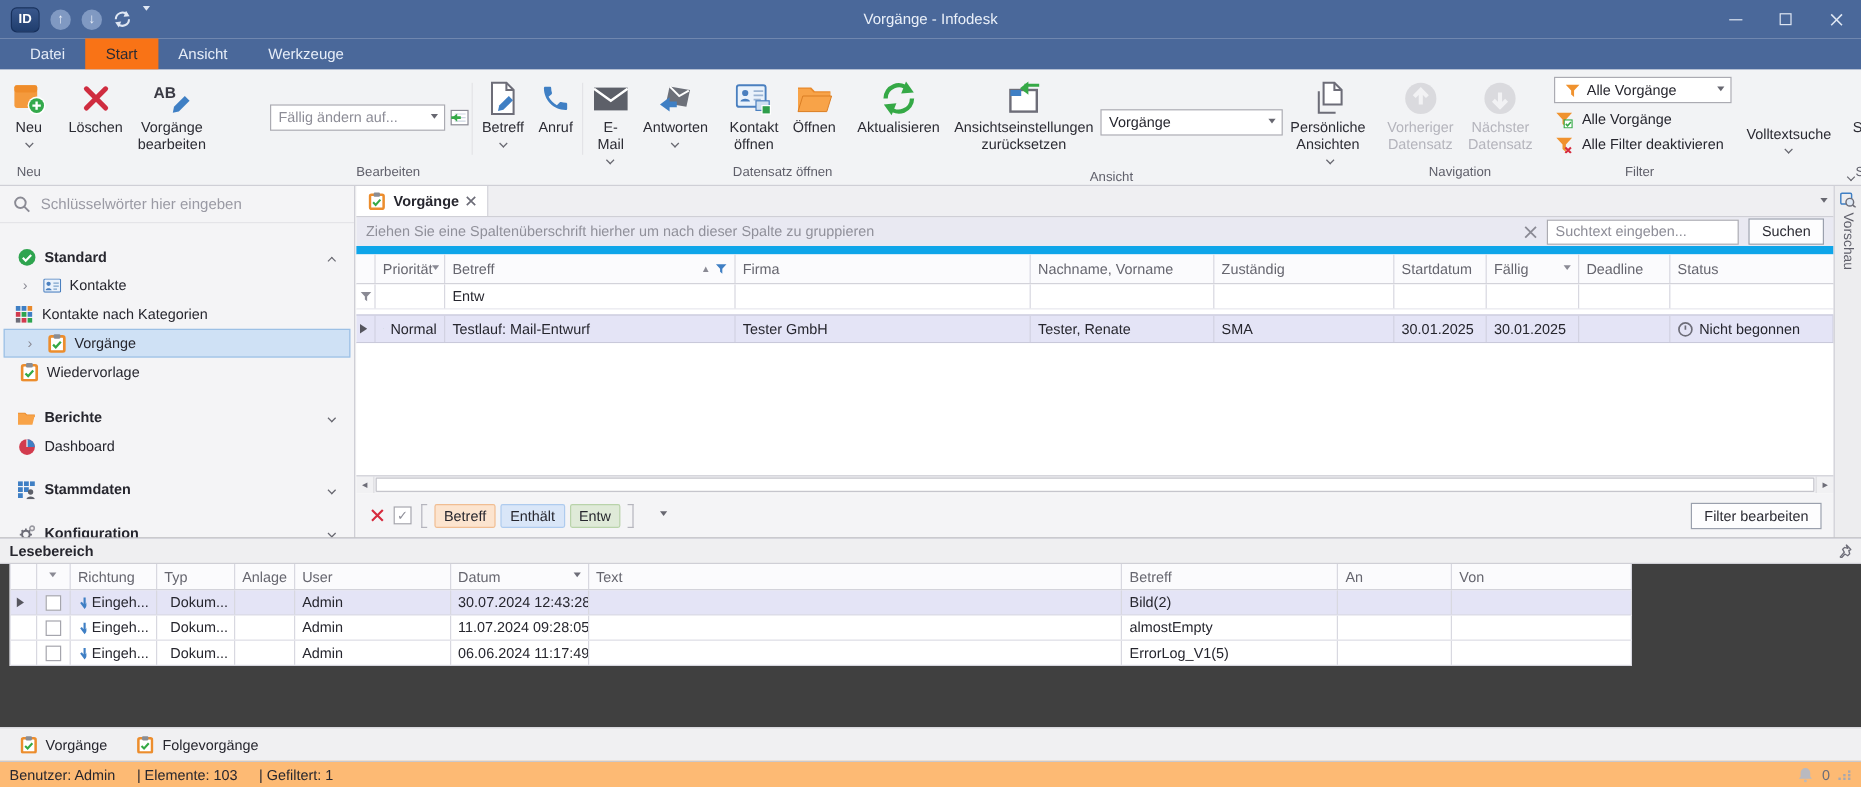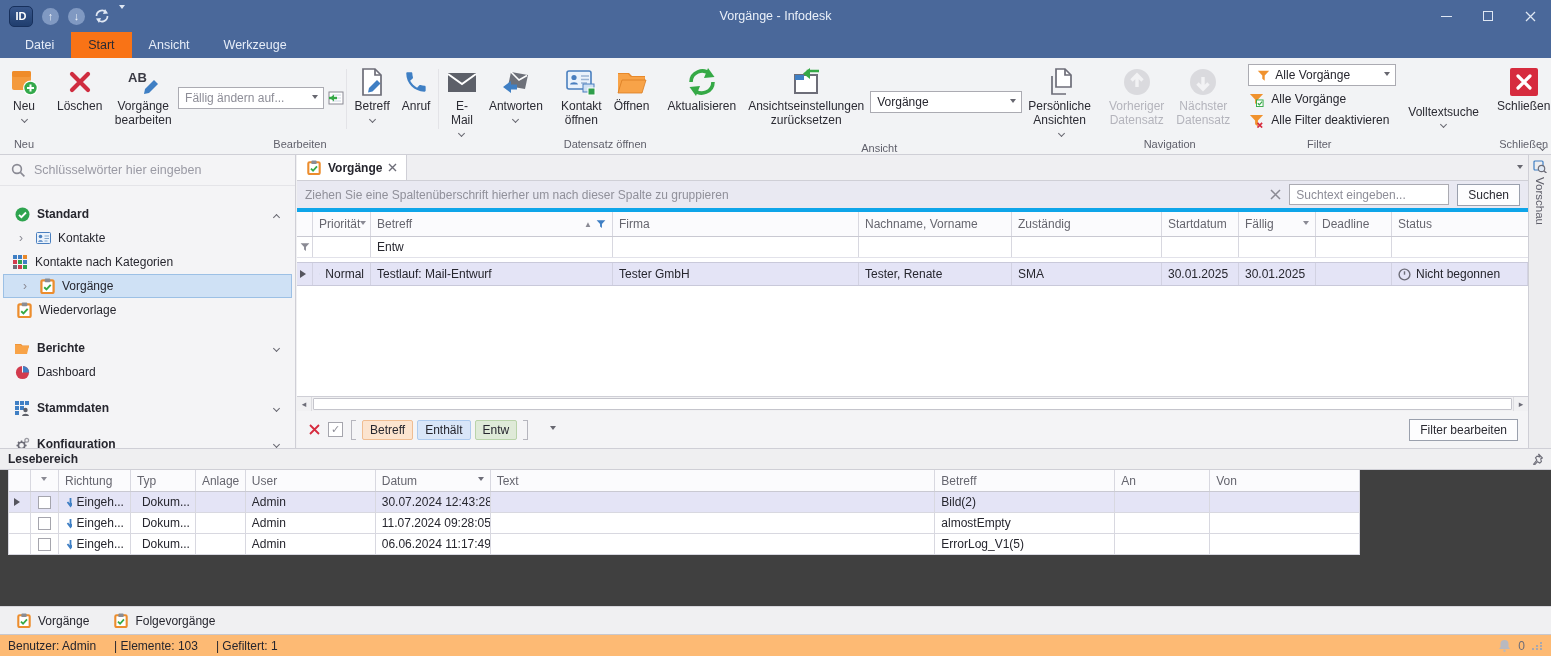--- a/index.html
+++ b/index.html
@@ -57,21 +57,21 @@
   .srow.sel { background:#cfe1f5; border:1px solid #9cc0e5; margin:0 3px; height:24px; }
   .shead { font-weight:bold; }
   .shead .spacer, .srow .spacer { flex:1; }
   .icon16 { width:16px; height:16px; display:flex; align-items:center; justify-content:center; flex:0 0 auto; }
 
   
   .main { position:absolute; left:297px; top:0; width:1231px; height:293px; background:#fff; display:flex; flex-direction:column; }
   .doc-tabstrip { height:26px; background:#efeff2; border-bottom:1px solid #cfcfd6; display:flex; align-items:stretch; position:relative; flex:0 0 auto; }
   .doc-tab { display:flex; align-items:center; gap:6px; background:#fff; border-right:1px solid #cfcfd6; padding:0 9px; font-weight:bold; font-size:12px; }
   .tabstrip-dd { position:absolute; right:5px; top:10px; }
-  .groupby { height:31px; background:#e9e9f2; border-bottom:4px solid #0ea5e9; display:flex; align-items:center; color:#90909a; padding:0 8px; gap:8px; flex:0 0 auto; }
+  .groupby { height:31px; background:#e9e9f2; border-bottom:7px solid #0ea5e9; display:flex; align-items:center; color:#90909a; padding:0 8px; gap:8px; flex:0 0 auto; }
   .groupby .hint { flex:1; font-size:12px; }
   .groupby input { width:160px; height:21px; border:1px solid #ababb2; padding:0 6px; font-size:12px; color:#2b2b33; font-family:inherit; background:#fff; }
   .groupby input::placeholder { color:#8d8d97; }
   .btn { height:22px; background:#fdfdfe; border:1px solid #9aa0ad; font-size:12px; color:#2b2b33; display:flex; align-items:center; justify-content:center; padding:0 10px; }
 
   .grid-h { display:flex; height:25px; background:#fbfbfd; border-bottom:1px solid #c9c9d2; color:#66666f; flex:0 0 auto; }
   .gc { border-right:1px solid #d8d8e0; display:flex; align-items:center; padding:0 6px; overflow:hidden; white-space:nowrap; }
   .w0{width:16px;padding:0;justify-content:center;} .w1{width:58px;} .w2{width:242px;} .w3{width:246px;} .w4{width:153px;} .w5{width:150px;align-items:center;} .w6{width:77px;} .w7{width:77px;} .w8{width:76px;} .w9{flex:1;border-right:none;}
   .hspace { flex:1; }
   .sort-asc { color:#8a8a94; font-size:8px; margin-left:4px; }
@@ -203,21 +203,21 @@
         <div class="rbtn" style="max-width:78px;">
           <span class="ric">
             <svg width="36" height="30" viewBox="0 0 36 30">
                 <text x="3" y="15" font-size="13" font-weight="bold" fill="#3a3a44" font-family="Liberation Sans,sans-serif">AB</text>
                 <path d="M22 24l9-9 4 4-9 9-5 1z" fill="#3f7fc4" transform="translate(-2,-2)"></path>
               </svg>
           </span>
           <span>Vorgänge bearbeiten</span>
         </div>
         <div class="midcol" style="padding-top:26px;">
-          <div style="display:flex;align-items:center;gap:4px;">
+          <div style="display:flex;align-items:center;gap:4px;margin-left:47px;">
             <div class="combo" style="width:146px;">
               <span class="ph">Fällig ändern auf...</span>
               <span class="hspace"></span>
               <span class="dd">
                   <span class="tri-dn" style="margin-top:0;"></span>
                 </span>
             </div>
             <span class="icon16">
               <svg width="16" height="14" viewBox="0 0 16 14">
                   <rect x="1" y="1" width="14" height="12" fill="#fff" stroke="#8a8a94"></rect>

